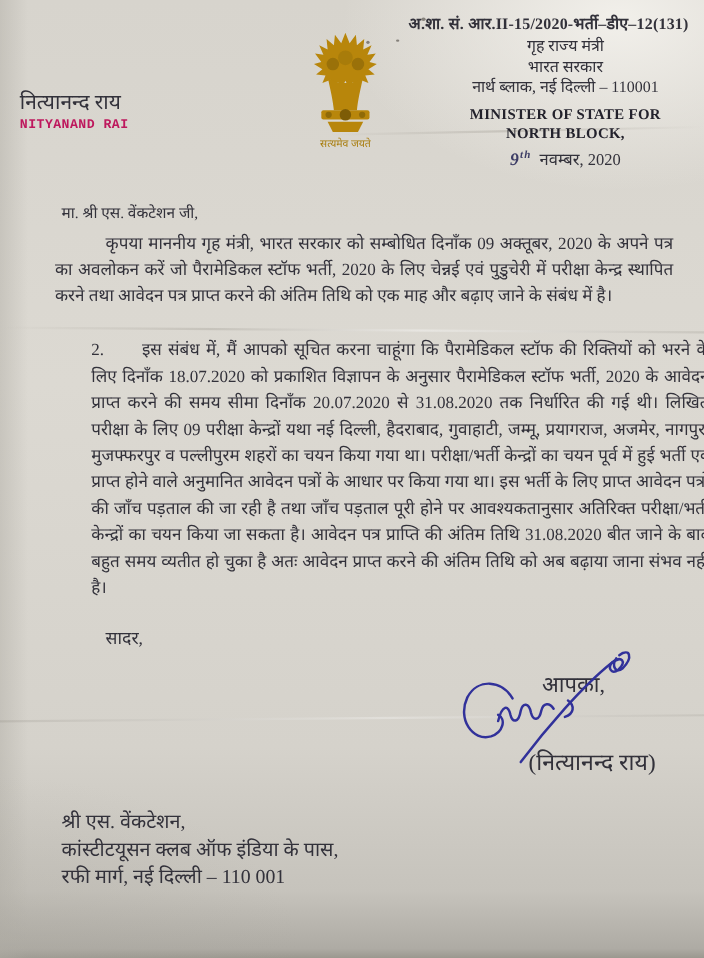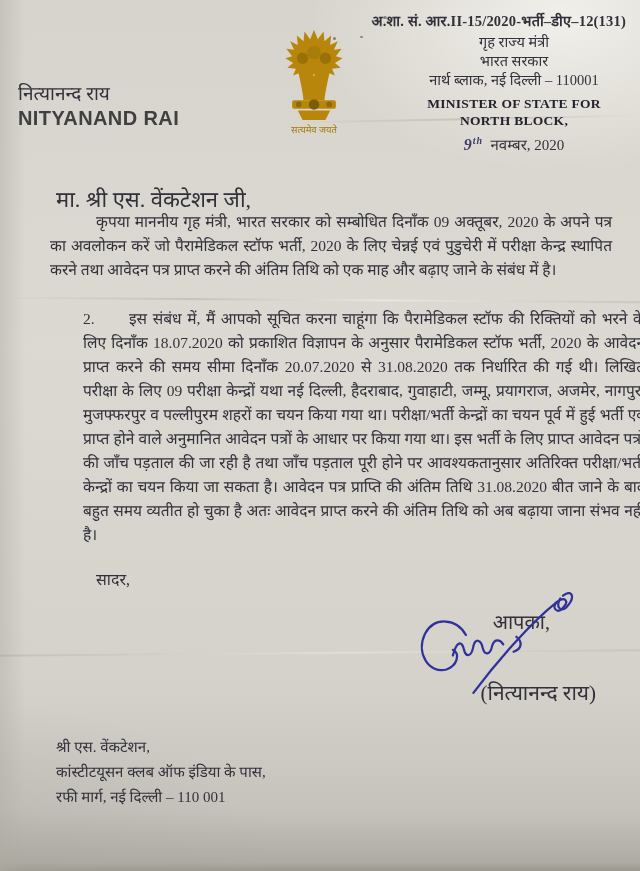--- a/index.html
+++ b/index.html
@@ -16,44 +16,44 @@
   .abs{position:absolute;}
   .crease{position:absolute;left:0;right:0;height:2px;pointer-events:none;}
   .crease.c1{top:118px;left:300px;background:linear-gradient(90deg,rgba(255,255,255,0),rgba(140,135,125,.30),rgba(255,255,255,0));transform:rotate(-1.2deg);}
   .crease.c2{top:299px;background:linear-gradient(90deg,rgba(255,255,255,.0),rgba(125,120,110,.22) 30%,rgba(255,255,255,.35) 60%,rgba(125,120,110,.18));transform:rotate(.4deg);}
   .crease.c3{top:652px;background:linear-gradient(90deg,rgba(120,115,105,.18),rgba(255,255,255,.28) 55%,rgba(120,115,105,.14));transform:rotate(-.5deg);}
   .speck{position:absolute;background:rgba(60,55,50,.55);border-radius:50%;}
 
   .ref{top:10px;right:14px;font-size:14.5px;font-weight:700;letter-spacing:.2px;}
   .sender{top:38px;left:18px;line-height:1.25;margin-top:44px;}
   .sender .hi{font-size:19px;}
-  .sender .en{font-family:Liberation Sans, sans-serif;font-weight:700;font-size:20px;letter-spacing:.4px;color:#404040;}
+  .sender .en{font-family:Liberation Mono, monospace;font-weight:700;font-size:12px;letter-spacing:.4px;color:#be185d;}
 
   .emblem{top:24px;left:266px;width:100px;text-align:left;}
 
   .office{top:33px;right:8px;width:236px;text-align:center;}
   .office .hi{font-size:14.5px;line-height:19px;}
   .office .en{font-weight:700;font-size:13.5px;line-height:16.5px;color:#23222c;margin-top:6px;letter-spacing:.3px;}
   .office .date{margin-top:5px;font-size:15px;}
   .hand{color:#3d3d66;font-style:italic;font-weight:700;font-size:16px;letter-spacing:1px;}
   .hand sup{font-size:10px;text-align:center;}
 
-  .salutation{top:183px;left:56px;font-size:22px;text-align:center;}
+  .salutation{top:183px;left:56px;font-size:14px;text-align:center;}
 
   .para{left:50px;width:562px;text-align:justify;font-size:15.5px;line-height:24px;}
   .para1{top:210px;text-indent:46px;}
   .para2{top:307px;margin-left:33px;}
   .para-num{display:inline-block;width:46px;text-indent:0;}
 
   .regards{top:568px;left:96px;font-size:16px;}
   .yours{top:608px;right:90px;font-size:20px;}
   .signature{top:592px;right:52px;}
   .signed-name{top:678px;right:44px;font-size:21px;text-align:right;}
 
-  .recipient{top:735px;left:56px;font-size:15px;line-height:25px;}
+  .recipient{top:735px;left:56px;font-size:18px;line-height:25px;}
 </style>
 </head>
 <body>
 
 <div class="crease c1"></div>
 <div class="crease c2"></div>
 <div class="crease c3"></div>
 <div class="speck" style="left:383px;top:16px;width:4px;height:3px;"></div>
 <div class="speck" style="left:333px;top:37px;width:3px;height:3px;"></div>
 <div class="speck" style="left:360px;top:36px;width:3px;height:2px;"></div>

